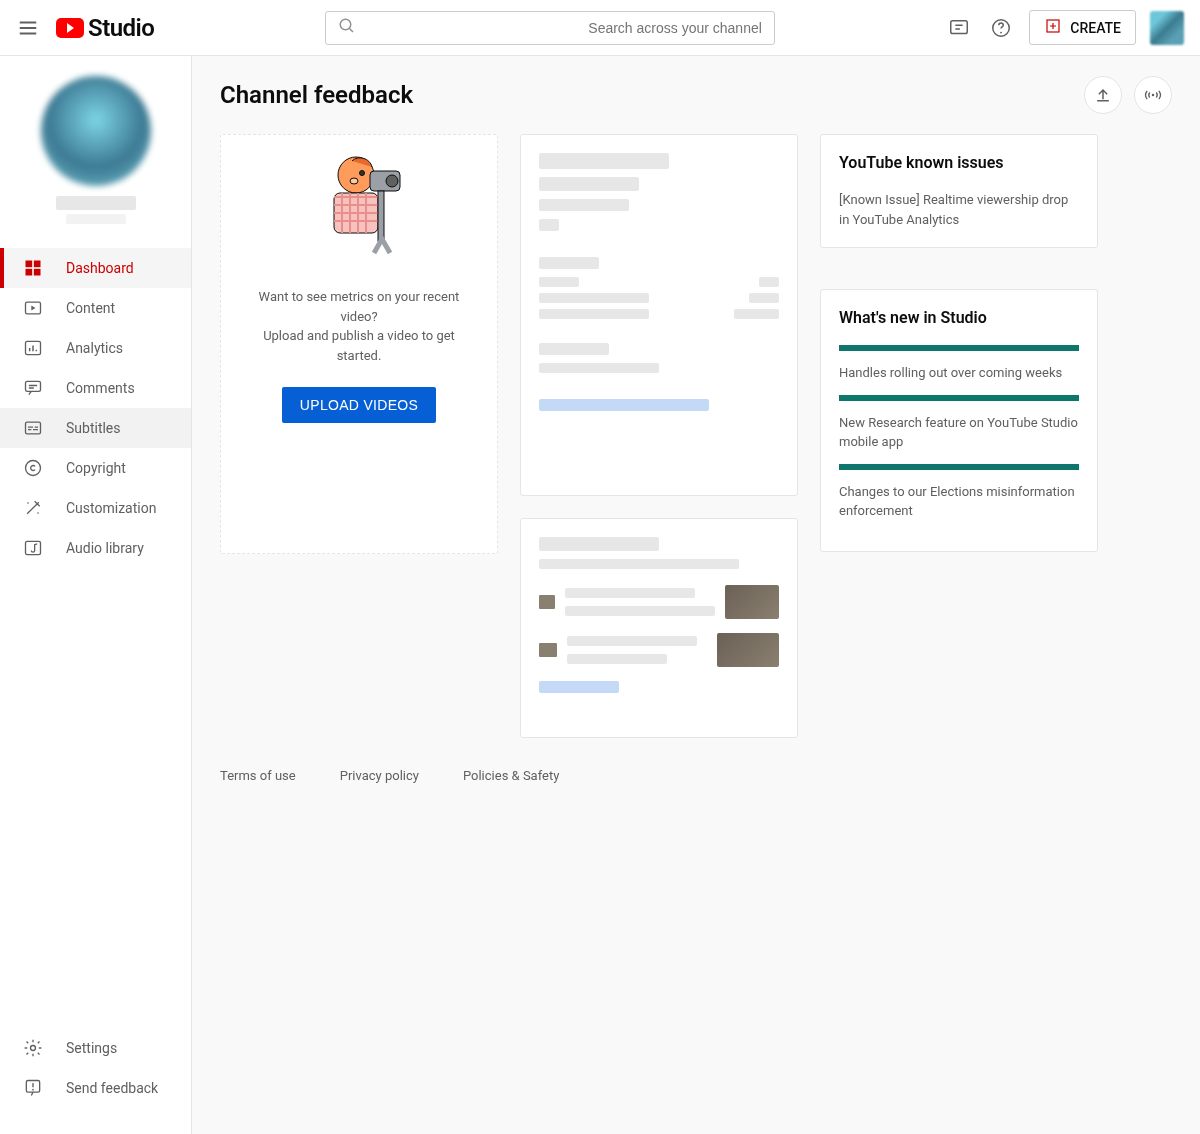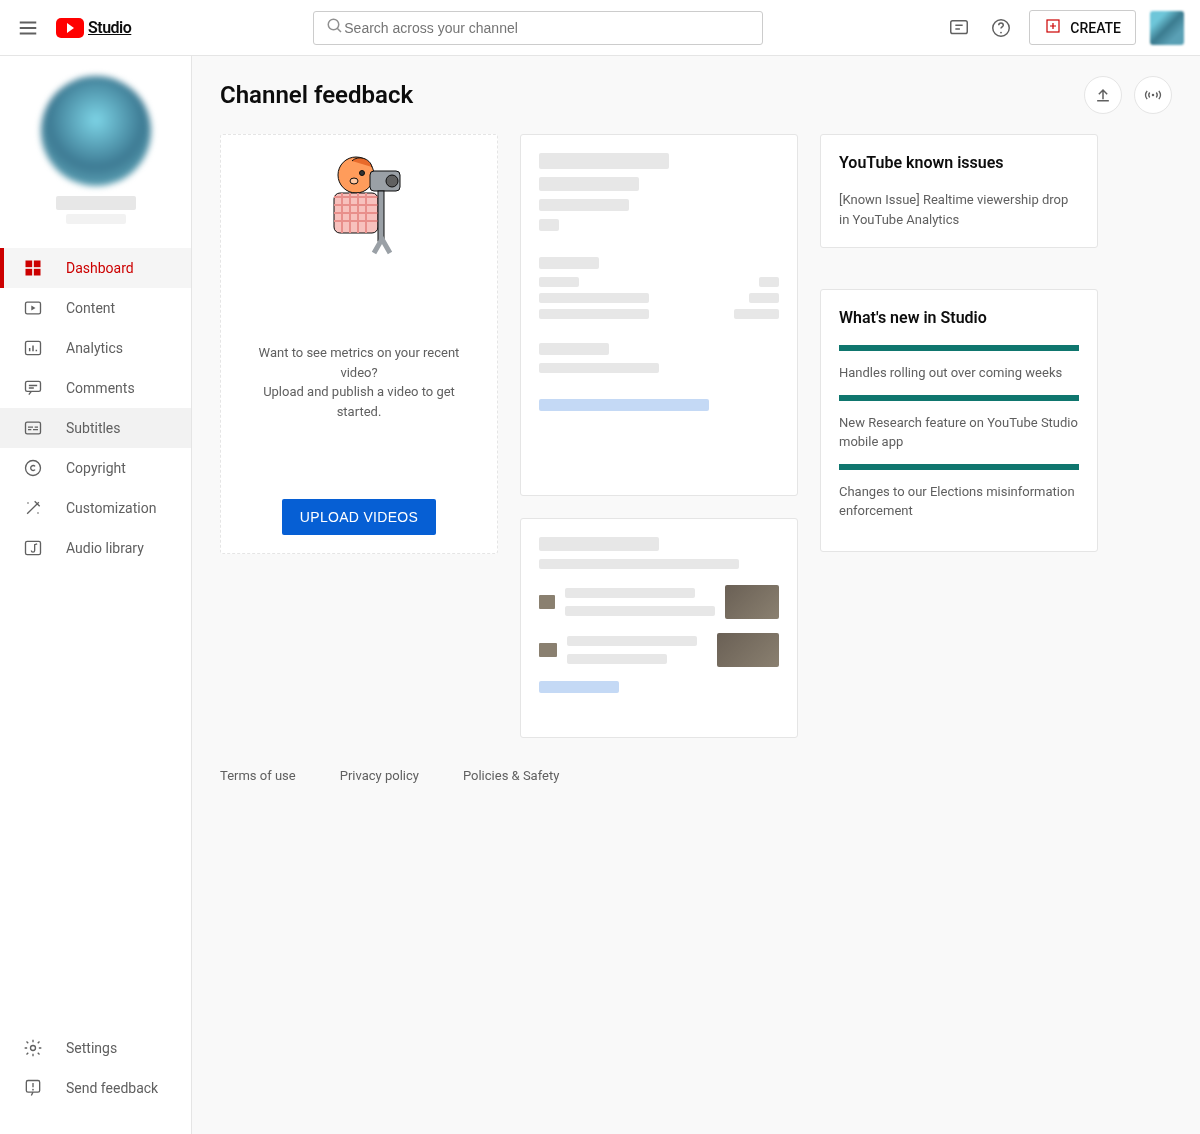--- a/index.html
+++ b/index.html
@@ -2,24 +2,24 @@
 <html><head>
 <meta charset="utf-8">
 <style>
   * { box-sizing: border-box; margin: 0; padding: 0; }
   body { font-family: Roboto, Arial, sans-serif; background: #fff; color: #0d0d0d; width: 1200px; height: 1134px; overflow: hidden; }
   .header { height: 56px; display: flex; align-items: center; padding: 0 16px; border-bottom: 1px solid #e5e5e5; background: #fff; }
   .hamburger { width: 24px; height: 24px; margin-right: 16px; cursor: pointer; display:flex; align-items:center; justify-content:center; }
   .logo { display: flex; align-items: center; cursor: pointer; }
   .logo-play { width: 28px; height: 20px; background: #ff0000; border-radius: 5px; position: relative; margin-right: 4px; }
   .logo-play::after { content:''; position:absolute; left:11px; top:5px; border-left:7px solid #fff; border-top:5px solid transparent; border-bottom:5px solid transparent; }
-  .logo-text { font-size: 16px; font-weight: 600; letter-spacing: -0.5px; text-decoration: underline; }
+  .logo-text { font-size: 24px; font-weight: 600; letter-spacing: -0.5px; }
   .search-wrap { flex: 1; display:flex; justify-content:center; }
   .search-box { width: 450px; height: 34px; border: 1px solid #ccc; border-radius: 3px; display: flex; align-items: center; padding: 0 12px; }
-  .search-box input { border: none; outline: none; flex:1; font-size: 14px; color:#606060; background:transparent; }
+  .search-box input { border: none; outline: none; flex:1; font-size: 14px; color:#606060; background:transparent;text-align:right; }
   .header-right { display:flex; align-items:center; gap: 14px; }
   .icon-btn { width: 28px; height: 28px; cursor:pointer; display:flex; align-items:center; justify-content:center; }
   .create-btn { display:flex; align-items:center; gap:8px; border:1px solid #ccc; border-radius:3px; padding:6px 14px; cursor:pointer; font-size:14px; font-weight:500; }
   .avatar { width:34px; height:34px; background: linear-gradient(135deg, #6ec6d9 25%, #3b7b8f 50%, #5aa0b5 75%); border-radius:3px; cursor:pointer; filter: blur(1px); image-rendering: pixelated; }
 
   .body { display:flex; height: calc(1134px - 56px); }
   .sidebar { width: 192px; background:#fff; border-right:1px solid #e5e5e5; display:flex; flex-direction:column; }
   .channel-block { padding: 20px 0 24px 0; text-align:center; }
   .channel-avatar { width: 110px; height: 110px; border-radius: 50%; margin: 0 auto 10px; background: radial-gradient(circle at 50% 40%, #7dd4e6 0%, #3d7a93 55%, #5fa5b8 80%); filter: blur(3px); image-rendering: pixelated; }
   .channel-name-ph { width: 80px; height: 14px; background: #e7e7e7; margin: 6px auto 4px; border-radius:2px; display:block; }
@@ -40,21 +40,21 @@
   .round-btn { width:38px; height:38px; border-radius:50%; background:#fff; border:1px solid #e5e5e5; display:flex; align-items:center; justify-content:center; cursor:pointer; }
 
   .columns { display:flex; gap: 22px; align-items:flex-start; }
   .col { display:flex; flex-direction:column; gap:22px; }
   .col1 { width: 278px; }
   .col2 { width: 278px; }
   .col3 { width: 278px; gap: 41px; }
 
   .card { background:#fff; border:1px solid #e5e5e5; border-radius:3px; padding:18px; }
 
-  .upload-card { height: 420px; display:flex; flex-direction:column; align-items:center; justify-content:space-between; text-align:center; border-style: dashed; }
+  .upload-card { height: 420px; display:flex; flex-direction:column; align-items:center; justify-content:flex-start; text-align:center; border-style: dashed; }
   .illustration { width: 110px; height: 112px; margin-bottom: 22px; display:flex; align-items:center; justify-content:center; }
   .upload-text { font-size: 13px; color:#606060; line-height:1.5; margin-bottom: 22px; padding: 0 8px; }
   .upload-btn { background:#065fd4; color:#fff; border:none; padding:10px 18px; font-size:14px; font-weight:500; letter-spacing: .3px; cursor:pointer; border-radius:2px; }
 
   .blur-card .ph { background:#e7e7e7; border-radius:2px; margin-bottom:8px; display:block; }
   .blur-card .ph.link { background:#c4d9f5; }
   .blur-card-1 { height: 362px; }
   .blur-card-2 { height: 220px; }
 
   .issues-title { font-size: 16px; font-weight:600; margin-bottom: 18px; }

